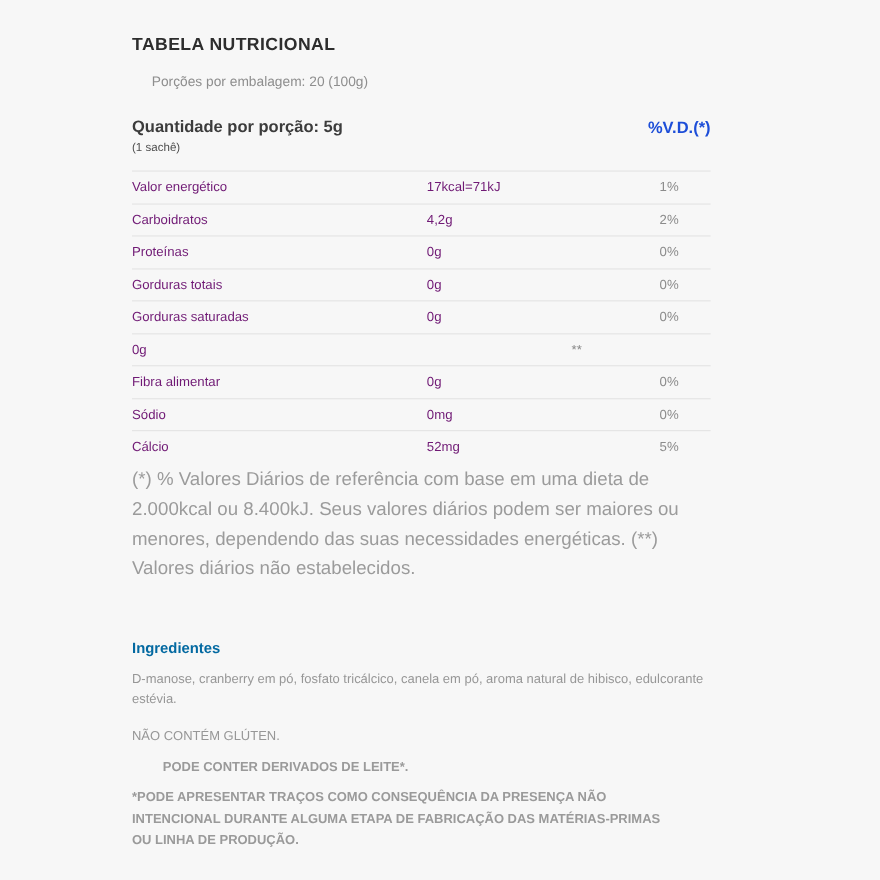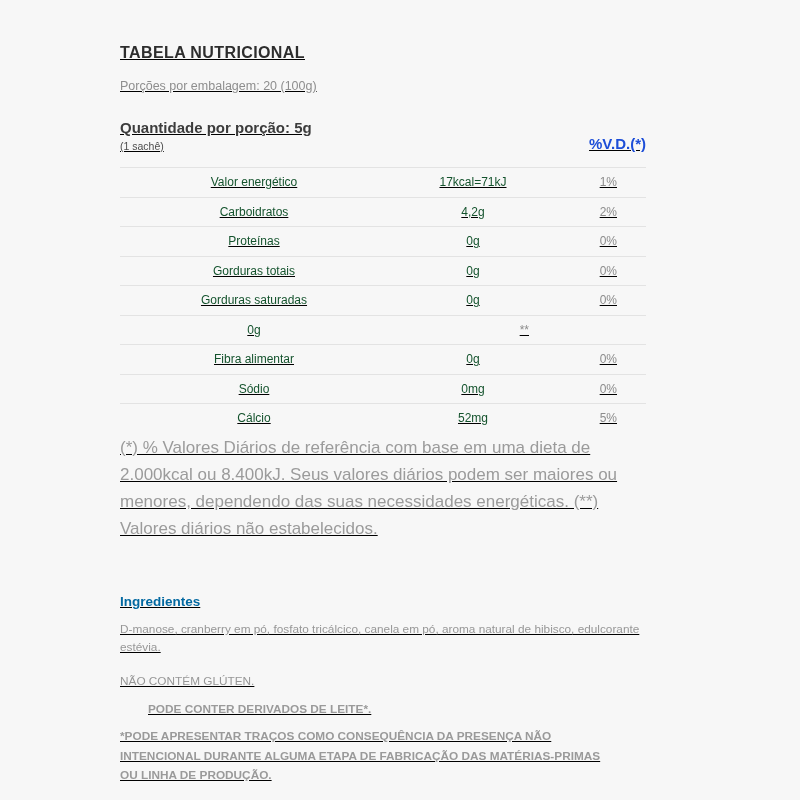--- a/index.html
+++ b/index.html
@@ -10,40 +10,39 @@
     width: 800px;
     height: 800px;
     background: #f7f7f7;
     font-family: "Liberation Sans", "DejaVu Sans", sans-serif;
     position: relative;
     overflow: hidden;
   }
   .content {
     position: absolute;
     left: 120px;
-    top: 44px;
+    top: 32px;
     width: 526px;
-    text-decoration: underline;
   }
   .title {
     font-size: 16px;
     font-weight: 800;
     letter-spacing: 0.4px;
     color: #2d2d2d;
     margin: 0 0 17px 0;
   }
   .servings {
     font-size: 12.5px;
     color: #8e8e8e;
-    margin: 0 0 26px 0;
+    margin: 0 0 26px 18px;
   }
   .thead {
     display: flex;
     justify-content: space-between;
-    align-items: flex-end;
+    align-items: flex-start;
   }
   .qty-head {
     font-size: 15px;
     font-weight: bold;
     color: #3c3c3c;
   }
   .dv-head {
     font-size: 15px;
     font-weight: bold;
     color: #1d4ed8;
@@ -59,22 +58,21 @@
   }
   .trow {
     display: grid;
     grid-template-columns: 268px 1fr 88px;
     align-items: center;
     height: 28.5px;
     border-top: 1px solid #e3e3e3;
   }
   .tlabel, .tvalue {
     font-size: 12px;
-    color: #14532d;
-    text-align: center;
+    color: #701a75;
   }
   .tdv {
     font-size: 12px;
     color: #8c8c8c;
     text-align: right;
     padding-right: 29px;
   }
   .footnote {
     margin-top: 1px;
     font-size: 17px;

